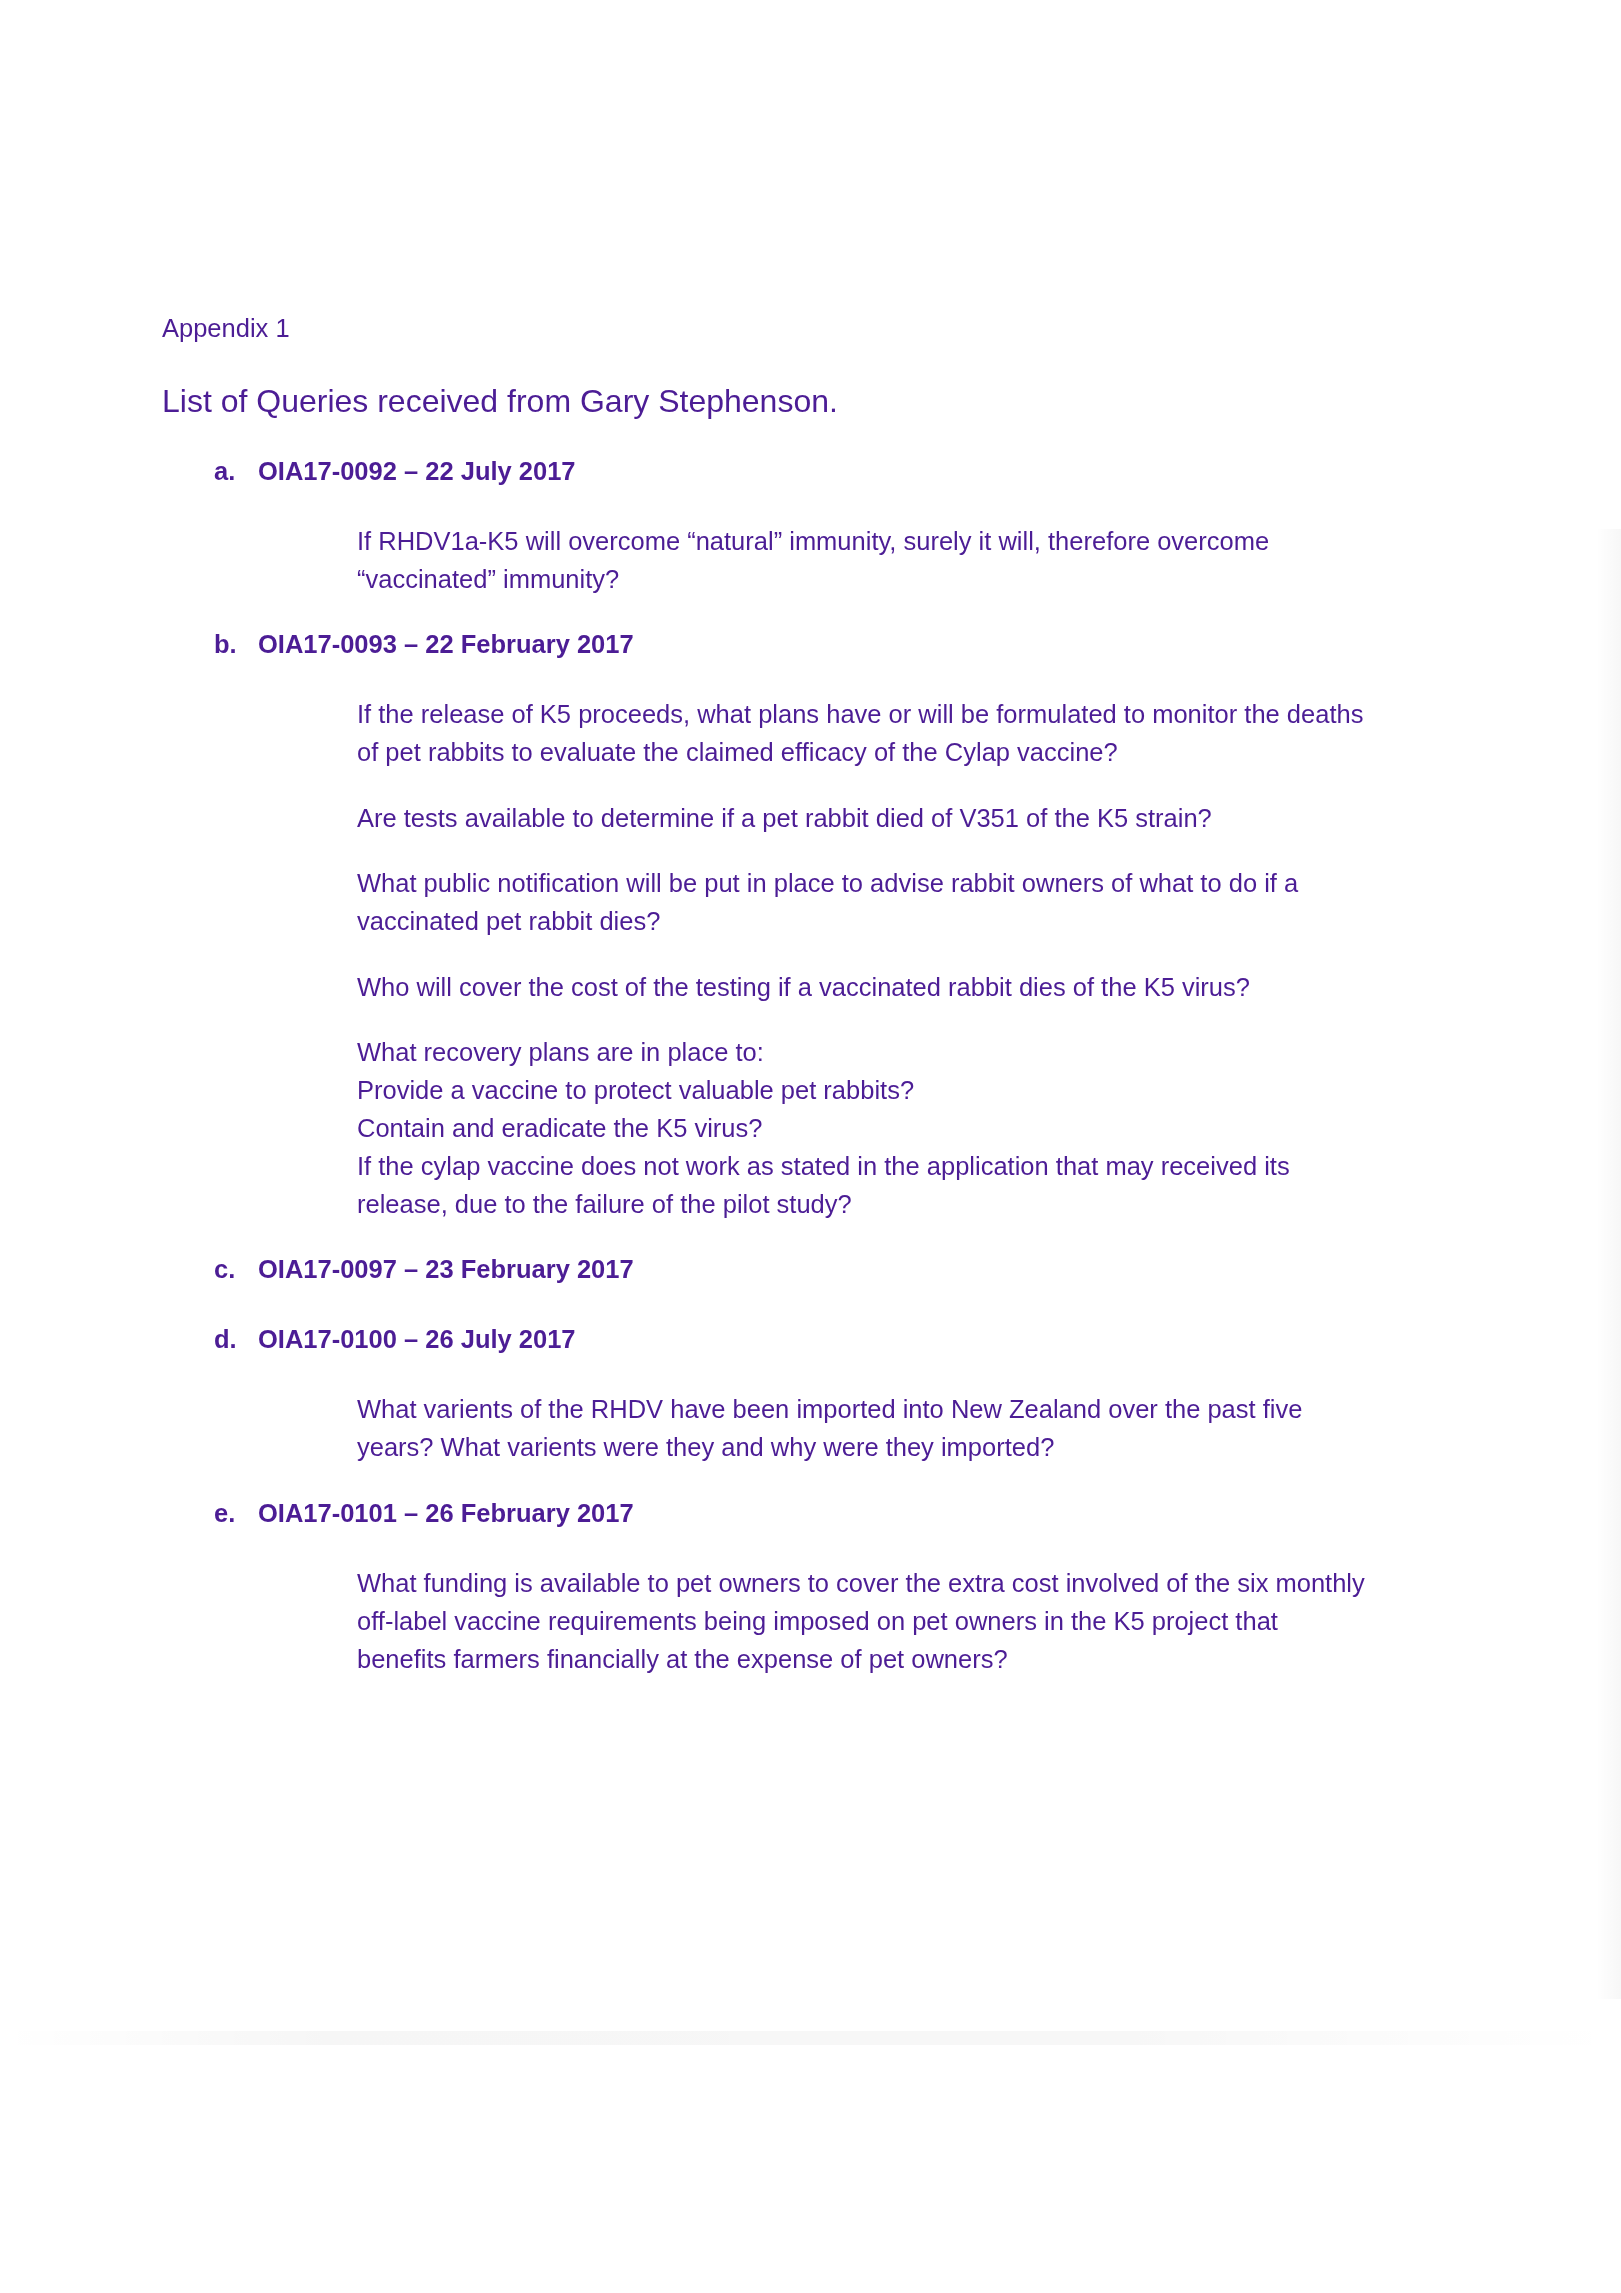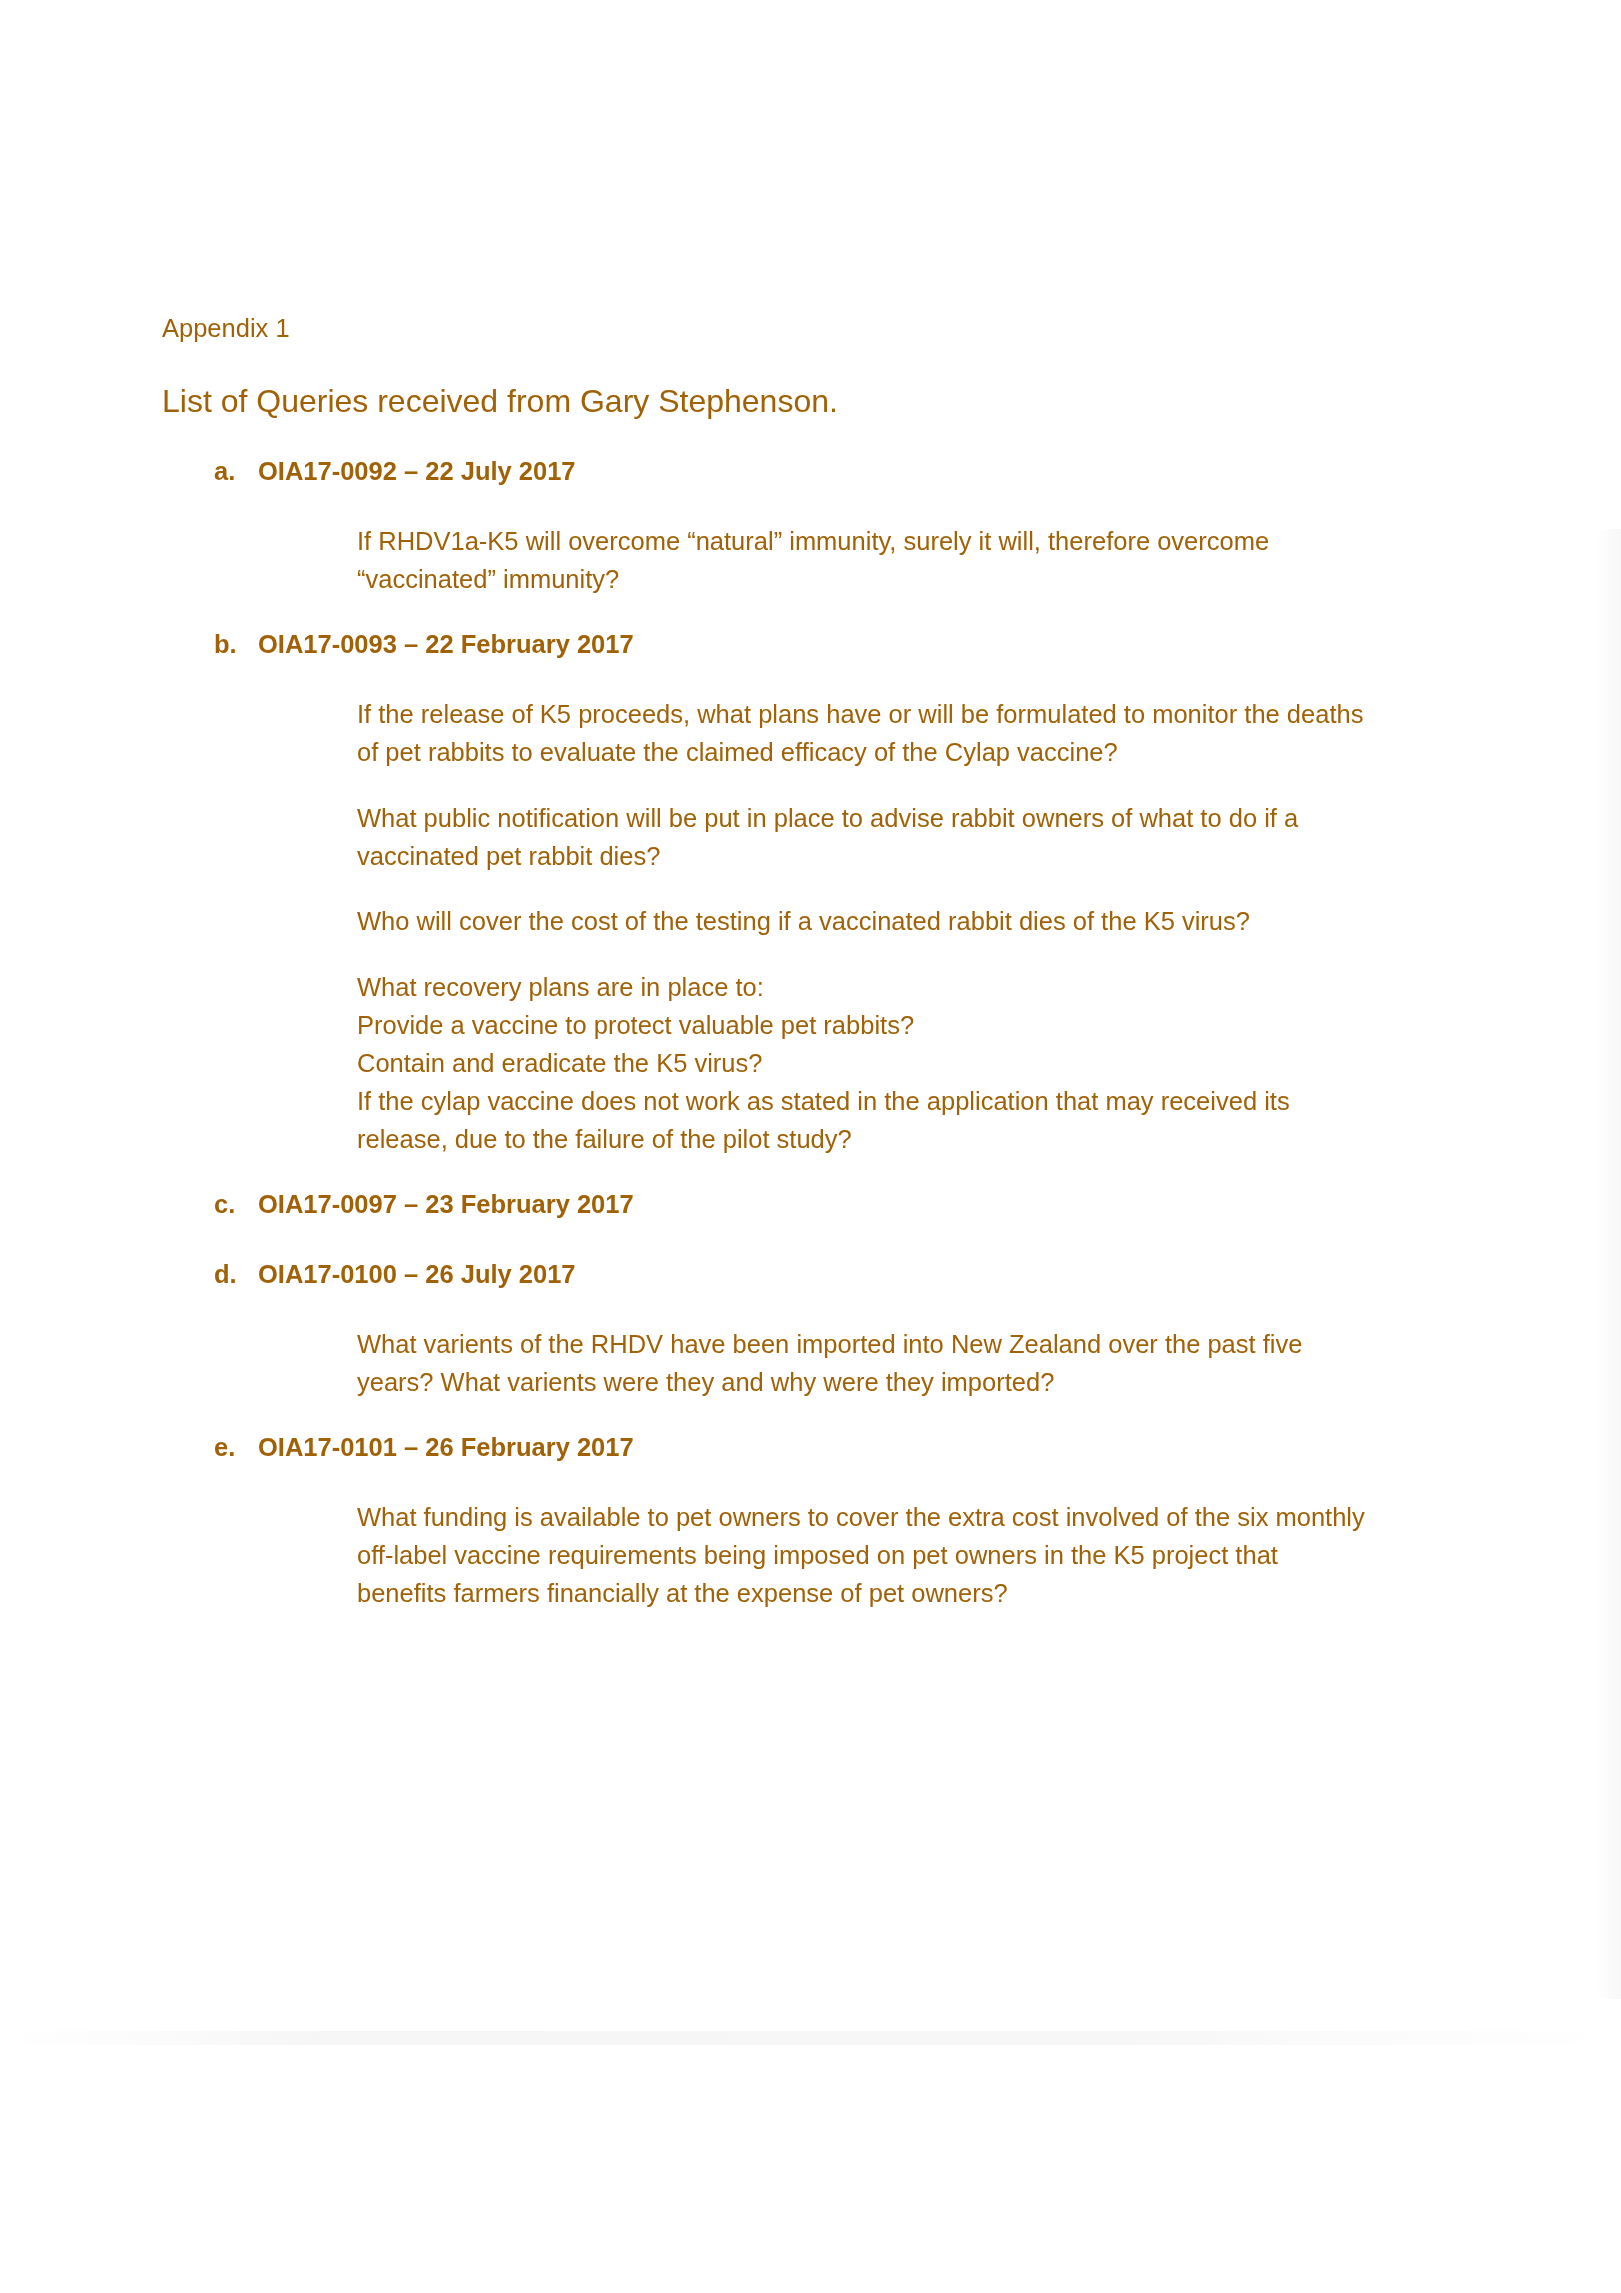--- a/index.html
+++ b/index.html
@@ -6,21 +6,21 @@
     margin: 0;
     padding: 0;
     background: #ffffff;
   }
   .page {
     position: relative;
     width: 1621px;
     height: 2294px;
     background: #ffffff;
     font-family: "Liberation Sans", sans-serif;
-    color: #a16207;
+    color: #4c1d95;
     overflow: hidden;
   }
   .content {
     padding: 309px 0 0 162px;
   }
   .doc-title {
     font-size: 25.5px;
     font-weight: normal;
     margin: 0 0 35px 0;
     line-height: 38px;
@@ -95,20 +95,21 @@
       </div>
     </section>
 
     <section class="query-item">
       <div class="item-heading">
         <span class="item-label">b.</span>
         <span class="item-title">OIA17-0093 – 22 February 2017</span>
       </div>
       <div class="item-body">
         <p>If the release of K5 proceeds, what plans have or will be formulated to monitor the deaths of pet rabbits to evaluate the claimed efficacy of the Cylap vaccine?</p>
+        <p>Are tests available to determine if a pet rabbit died of V351 of the K5 strain?</p>
         <p>What public notification will be put in place to advise rabbit owners of what to do if a vaccinated pet rabbit dies?</p>
         <p>Who will cover the cost of the testing if a vaccinated rabbit dies of the K5 virus?</p>
         <p>What recovery plans are in place to:
 Provide a vaccine to protect valuable pet rabbits?
 Contain and eradicate the K5 virus?
 If the cylap vaccine does not work as stated in the application that may received its release, due to the failure of the pilot study?</p>
       </div>
     </section>
 
     <section class="query-item">

